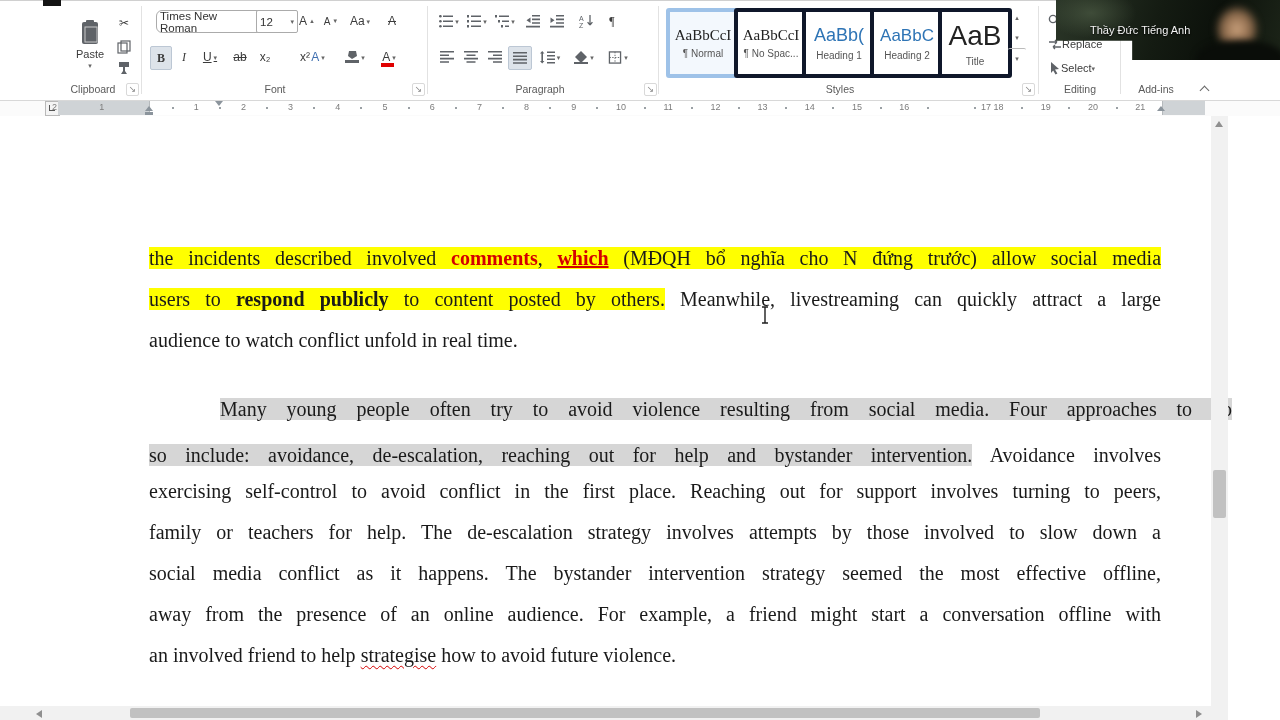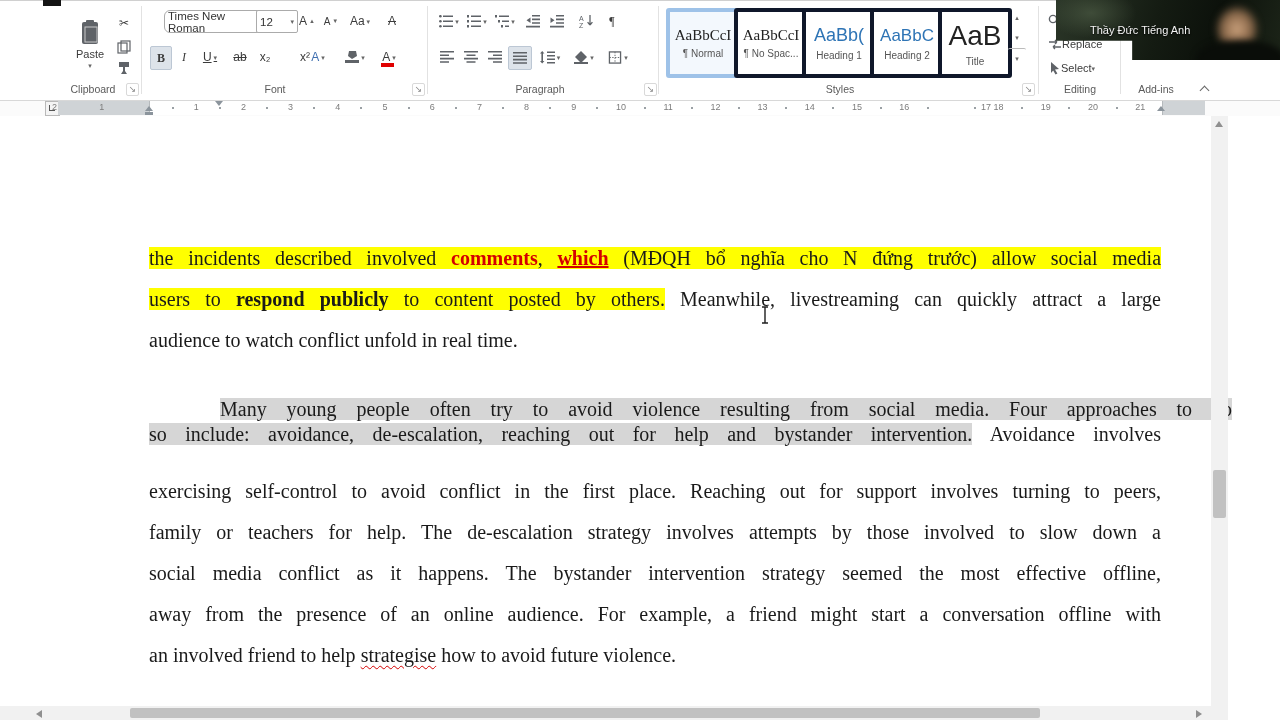--- a/index.html
+++ b/index.html
@@ -117,21 +117,21 @@
     <div class="rbtn" style="left:114px;top:58px;width:20px;">
       <svg class="ic" width="14" height="14" viewBox="0 0 14 14">
           <rect x="2" y="0" width="10" height="5" fill="#b08c5a"></rect>
           <path d="M6 5h2v4l2 3H4l2-3z" fill="#8a98a8"></path>
         </svg>
     </div>
     <div class="glabel" style="left:58px;width:70px;">Clipboard</div>
     <div class="launcher" style="left:126px;">↘</div>
     <div class="gdiv" style="left:141px;"></div>
 
-    <div class="combo" style="left:164px;top:10px;width:100px;border-radius:6px;">
+    <div class="combo" style="left:156px;top:10px;width:100px;border-radius:6px;">
       <span>Times New Roman</span>
         <span class="caret">▾</span>
     </div>
     <div class="combo" style="left:256px;top:10px;width:34px;">
       <span>12</span>
         <span class="caret">▾</span>
     </div>
     <div class="rbtn" style="left:296px;top:10px;width:22px;">
       <span>A</span>
         <span class="caret" style="font-size:6px;">▲</span>
@@ -406,21 +406,21 @@
       <span class="vnum" style="top: 442px;">10</span>
       <span class="vnum" style="top: 489px;">11</span>
       <span class="vnum" style="top: 536px;">12</span>
     </div>
 
   <div class="doc" id="doc">
       <div class="dline just" style="top: 128px;"><span class="run hl">the incidents described involved </span><span class="run hl red bold">comments</span><span class="run hl">, </span><span class="run hl red bold ul">which</span><span class="run hl"> (MĐQH bổ nghĩa cho N đứng trước) </span><span class="run hl">allow social media</span></div>
       <div class="dline just" style="top: 169px;"><span class="run hl">users to </span><span class="run hl bold">respond publicly</span><span class="run hl"> to content posted by others.</span><span class="run "> Meanwhile, livestreaming can quickly attract a large</span></div>
       <div class="dline" style="top: 210px;"><span class="run ">audience to watch conflict unfold in real time.</span></div>
       <div class="dline just" style="top: 279px; padding-left: 71px;"><span class="run sel">Many young people often try to avoid violence resulting from social media. Four approaches to do</span></div>
-      <div class="dline just" style="top: 304px;"><span class="run sel">so include: avoidance, de-escalation, reaching out for help and bystander intervention.</span><span class="run "> Avoidance involves</span></div>
+      <div class="dline just" style="top: 325px;"><span class="run sel">so include: avoidance, de-escalation, reaching out for help and bystander intervention.</span><span class="run "> Avoidance involves</span></div>
       <div class="dline just" style="top: 361px;"><span class="run ">exercising self-control to avoid conflict in the first place. Reaching out for support involves turning to peers,</span></div>
       <div class="dline just" style="top: 443px;"><span class="run ">social media conflict as it happens. The bystander intervention strategy seemed the most effective offline,</span></div>
       <div class="dline just" style="top: 402px;"><span class="run ">family or teachers for help. The de-escalation strategy involves attempts by those involved to slow down a</span></div>
       <div class="dline just" style="top: 484px;"><span class="run ">away from the presence of an online audience. For example, a friend might start a conversation offline with</span></div>
       <div class="dline" style="top: 525px;"><span class="run ">an involved friend to help </span><span class="run sq">strategise</span><span class="run "> how to avoid future violence.</span></div>
       <div class="dline" style="top: 594px; padding-left: 71px;"><span class="run red2 bold">Ý chính chỉ đọc cho thầy 2 câu đầu trước</span></div>
     </div>
 
   <svg class="ibeam" width="10" height="18" viewBox="0 0 10 18">
     <path d="M2 1h6M2 17h6M5 1v16" stroke="#1f1f1f" stroke-width="1.4" fill="none"></path>

